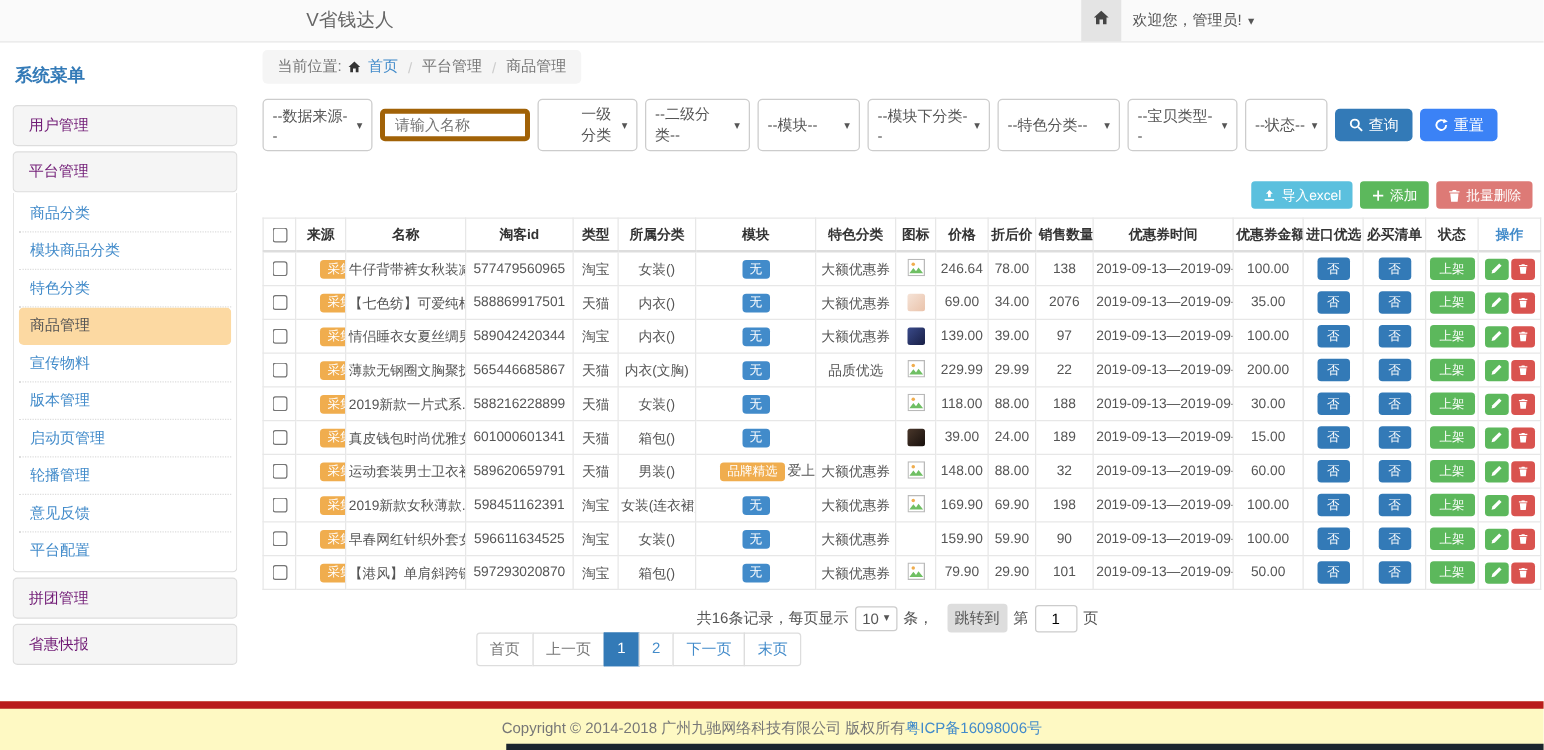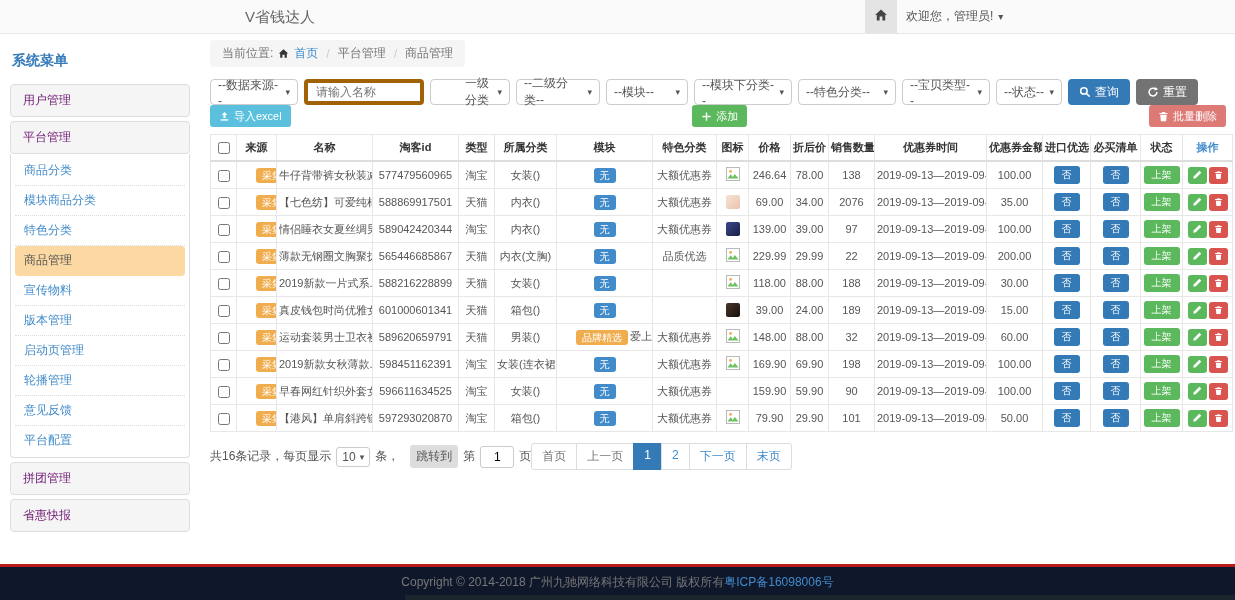--- a/index.html
+++ b/index.html
@@ -22,27 +22,27 @@
   .menu-sub{padding:6px 9px;font-size:12px;color:#428bca;border-bottom:1px dotted #ddd;cursor:pointer;}
   .menu-sub:last-child{border-bottom:none;}
   .menu-sub.active{background:#fcd9a2;border-radius:4px;color:#555;border-bottom:1px dotted transparent;}
   
   .main{position:absolute;left:210px;top:40px;width:1016px;z-index:1;}
   .breadcrumb{display:inline-flex;align-items:center;gap:5px;background:#f5f5f5;border-radius:4px;padding:5px 12px;font-size:12px;color:#777;}
   .breadcrumb .link{color:#428bca;cursor:pointer;}
   .bc-sep{color:#ccc;margin:0 3px;}
   .bc-home{color:#333;display:inline-flex;}
   .filter-row{margin-top:12px;display:flex;gap:6px;align-items:center;}
-  .fselect{height:26px;border:1px solid #ccc;border-radius:4px;background:#fff;display:flex;align-items:center;justify-content:space-between;padding:0 7px;font-size:12px;color:#555;cursor:pointer;box-sizing:border-box;}
+  .fselect{height:42px;border:1px solid #ccc;border-radius:4px;background:#fff;display:flex;align-items:center;justify-content:space-between;padding:0 7px;font-size:12px;color:#555;cursor:pointer;box-sizing:border-box;}
   .fselect .caret{font-size:9px;color:#555;margin-left:4px;}
   .finput{height:26px;border:4px solid #a16207;border-radius:4px;padding:0 8px;font-size:12px;color:#555;width:120px;box-sizing:border-box;outline:none;}
   .btn{height:26px;border:none;border-radius:4px;color:#fff;font-size:12px;display:inline-flex;align-items:center;gap:4px;padding:0 11px;cursor:pointer;font-family:inherit;}
   .btn-query{background:#337ab7;}
-  .btn-reset{background:#737373;justify-content:flex-end;}
-  .actions-row{display:flex;justify-content:space-between;gap:6px;}
+  .btn-reset{background:#3b82f6;justify-content:flex-end;}
+  .actions-row{margin-top:24px;display:flex;justify-content:flex-end;gap:6px;}
   .btn-sm{height:22px;font-size:11px;padding:0 9px;border-radius:3px;}
   .btn-import{background:#5bc0de;}
   .btn-add{background:#5cb85c;}
   .btn-batch{background:#dd7a76;}
   
   table.grid{margin-top:7px;border-collapse:collapse;table-layout:fixed;width:1016px;font-size:11px;color:#555;}
   .grid th,.grid td{border:1px solid #e7e7e7;text-align:center;padding:4px 2px;height:17px;overflow:hidden;white-space:nowrap;box-sizing:content-box;}
   .grid th{color:#333;font-weight:bold;background:#fff;border-bottom:2px solid #ddd;}
   .grid th.op-col{color:#428bca;margin-top:32px;}
   .badge{display:inline-block;border-radius:3px;color:#fff;font-size:10px;padding:1px 6px;line-height:13px;vertical-align:middle;}
@@ -51,34 +51,34 @@
   .pill{display:inline-block;border-radius:3px;color:#fff;font-size:10px;padding:2px 8px;cursor:pointer;}
   .p-blue{background:#337ab7;}
   .p-green{background:#5cb85c;}
   .op-btn{display:inline-flex;width:19px;height:17px;border-radius:3px;align-items:center;justify-content:center;margin:0 1px;cursor:pointer;border:none;padding:0;}
   .op-edit{background:#5cb85c;}
   .op-del{background:#d9534f;}
   .icon-img{display:inline-block;width:14px;height:14px;border-radius:2px;vertical-align:middle;}
   .mod-text{margin-left:2px;color:#555;}
   input[type=checkbox]{width:12px;height:12px;margin:0;vertical-align:middle;}
   
-  .pagi-row{margin-top:11px;display:flex;align-items:center;justify-content:flex-start;font-size:12px;color:#555;}
+  .pagi-row{margin-top:11px;display:flex;align-items:center;justify-content:center;font-size:12px;color:#555;flex-direction:column;}
   .pagi-left{display:flex;align-items:center;gap:5px;}
   .pp-select{border:1px solid #ccc;border-radius:3px;padding:2px 5px;display:inline-flex;align-items:center;gap:4px;background:#fff;cursor:pointer;}
   .pp-select .caret{font-size:9px;}
   .jump-chip{background:#ddd;border-radius:3px;padding:3px 6px;margin-left:6px;cursor:pointer;color:#555;}
   .page-input{width:34px;height:22px;border:1px solid #ccc;border-radius:3px;text-align:center;font-size:12px;box-sizing:border-box;outline:none;}
   .pager{display:flex;margin-right:414px;}
   .pg{border:1px solid #ddd;padding:4px 10px;margin-left:-1px;color:#428bca;background:#fff;cursor:pointer;font-size:12px;}
   .pg:first-child{border-radius:3px 0 0 3px;margin-left:0;}
   .pg:last-child{border-radius:0 3px 3px 0;}
   .pg.muted{color:#777;}
   .pg.active{background:#337ab7;color:#fff;border-color:#337ab7;}
   
-  .footer{position:absolute;left:0;right:0;bottom:0;height:33px;border-top:3px solid #b91c1c;background:#0f172a;text-align:center;font-size:12px;color:#777;line-height:30px;z-index:4;}
+  .footer{position:absolute;left:0;right:0;bottom:0;height:33px;border-top:6px solid #b91c1c;background:#fef9c3;text-align:center;font-size:12px;color:#777;line-height:30px;z-index:4;}
   .footer .icp{color:#428bca;cursor:pointer;}
   .bottom-strip{position:absolute;left:405px;right:0;bottom:0;height:5px;background:#1b252e;z-index:6;}
 </style>
 </head>
 <body>
 
 <div class="topbar">
   <div class="brand">V省钱达人</div>
   <div class="home-box">
     <span>

